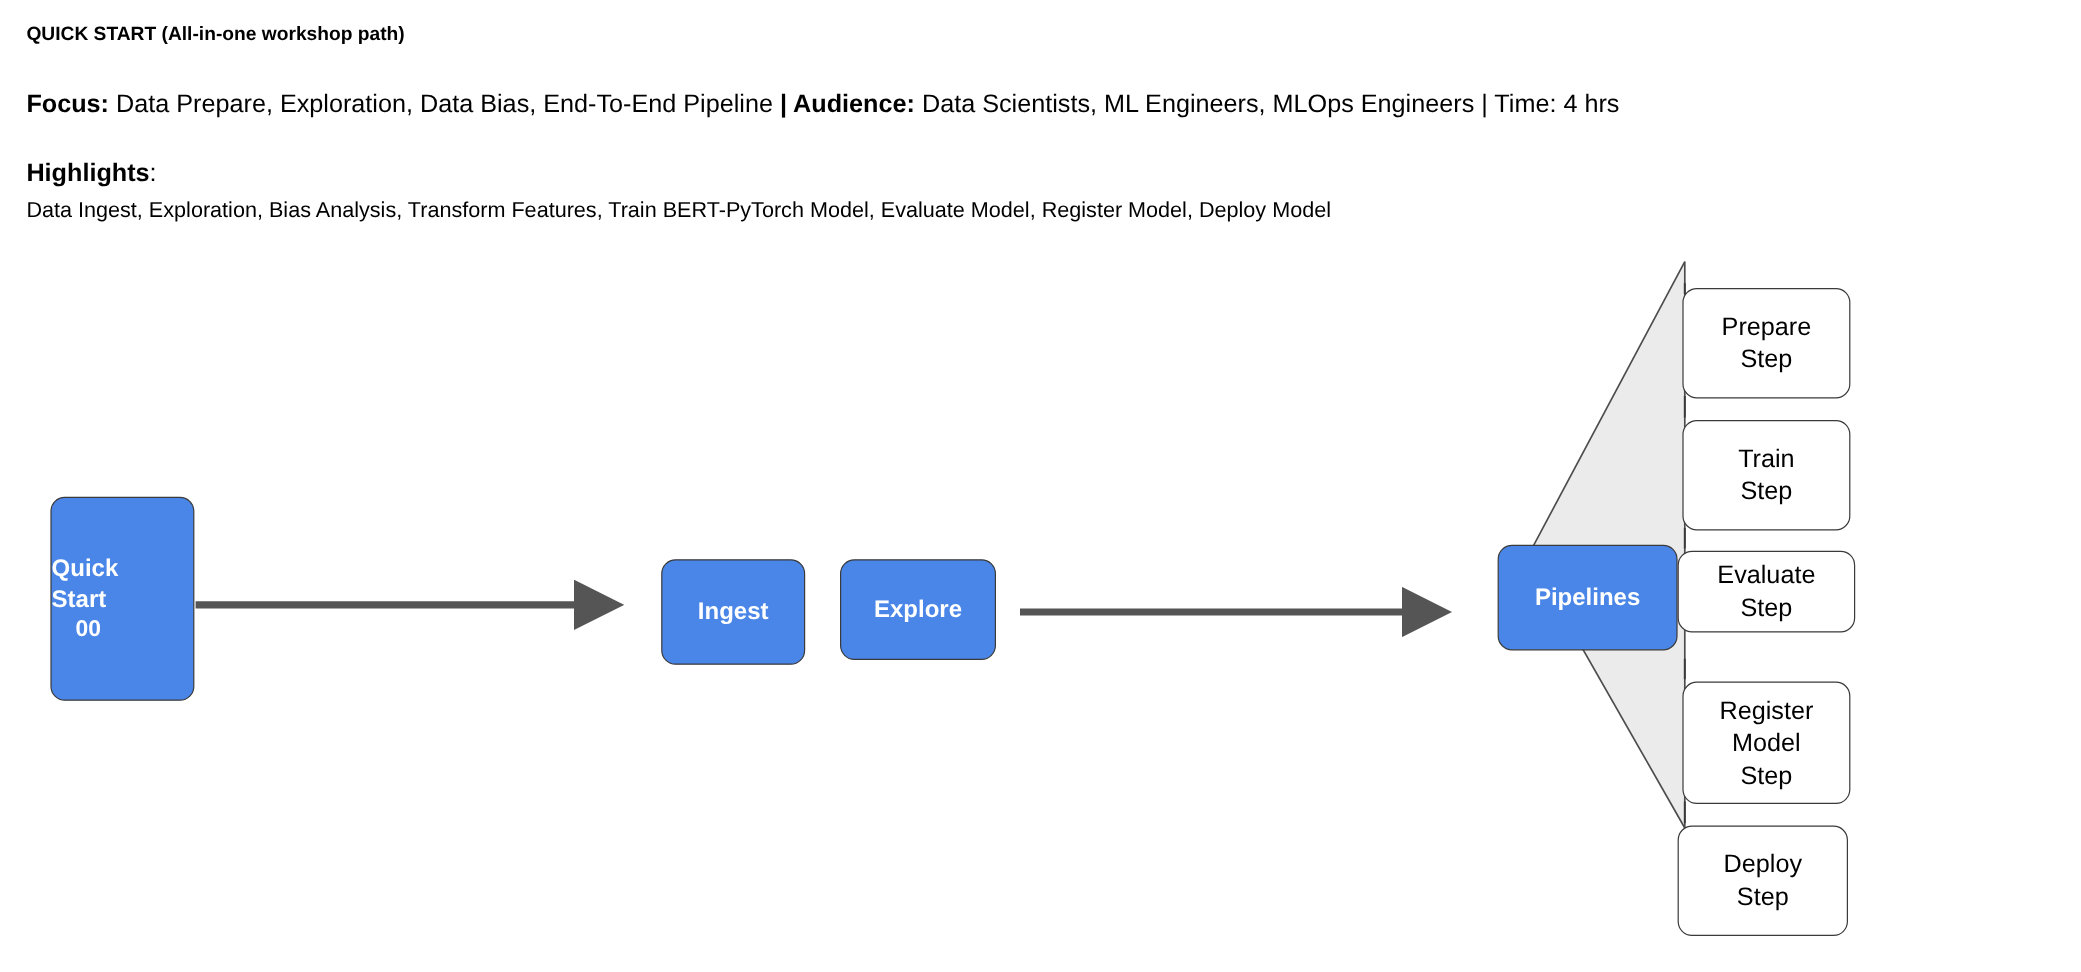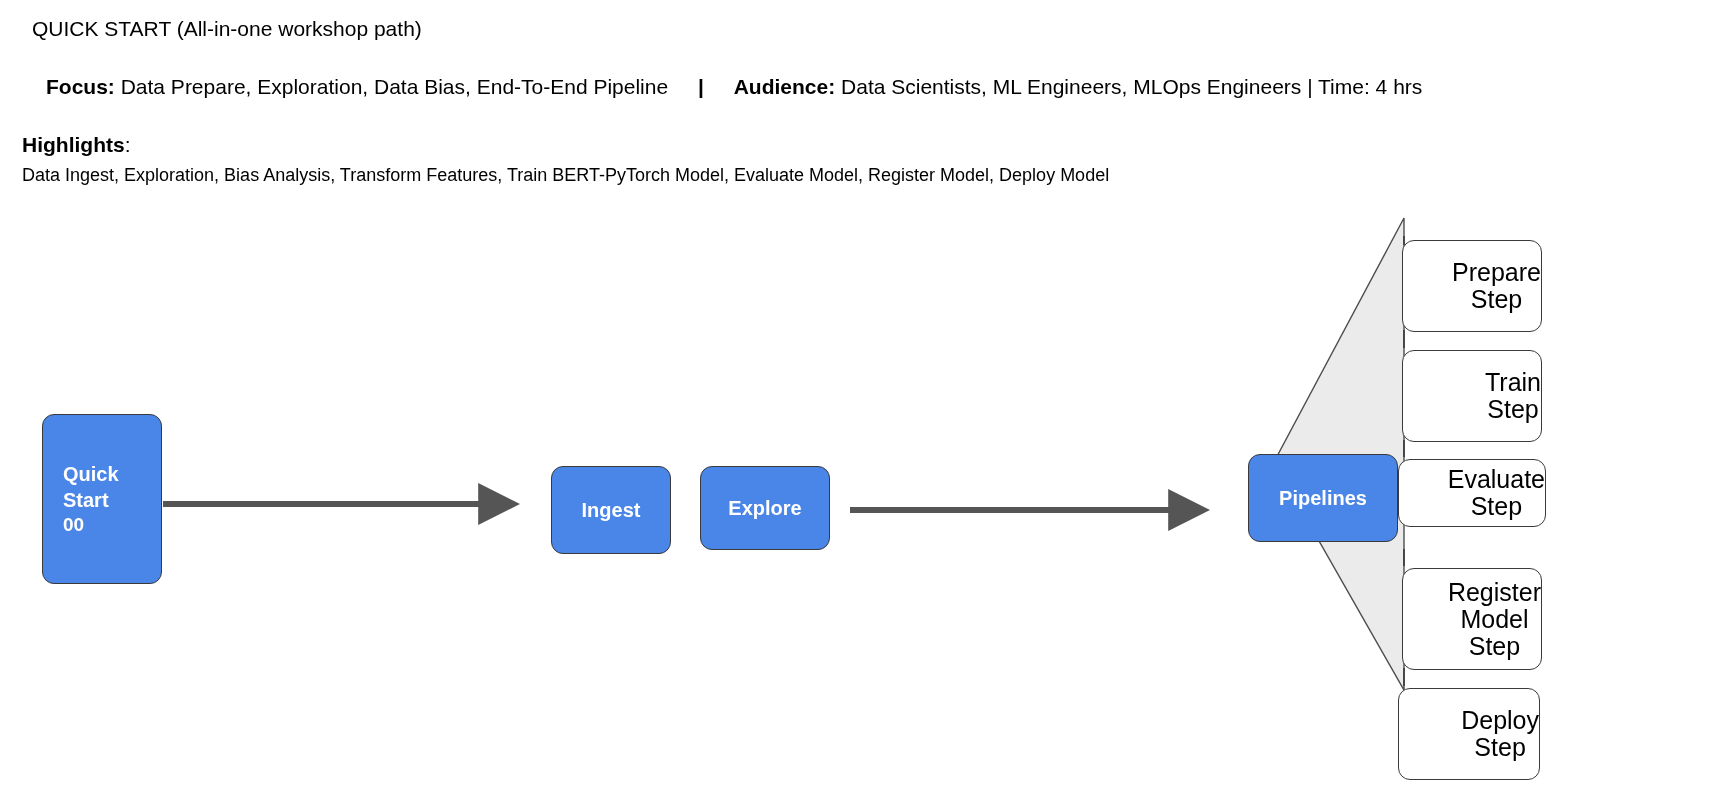--- a/index.html
+++ b/index.html
@@ -17,33 +17,33 @@
   }
 
   
   #header-text {
     position: absolute;
     left: 22px;
     top: 8px;
     width: 1700px;
   }
   #title {
-    font-size: 21px;
-    font-weight: normal;
+    font-size: 16px;
+    font-weight: bold;
     line-height: 30px;
     letter-spacing: 0px;
-    margin: 6px 0 0 10px;
+    margin: 6px 0 0 0;
   }
   #focus-line {
     font-size: 21px;
     line-height: 30px;
     margin: 28px 0 0 0;
     white-space: nowrap;
   }
-  #focus-line .b { font-weight: bold; margin-left: 24px; }
+  #focus-line .b { font-weight: bold; }
   #highlights-label {
     font-size: 21px;
     line-height: 30px;
     margin: 28px 0 0 0;
   }
   #highlights-label .b { font-weight: bold; }
   #highlights-list {
     font-size: 18px;
     line-height: 30px;
     margin: 0;
@@ -89,24 +89,24 @@
 
   
   .node-step {
     position: absolute;
     background: #ffffff;
     border: 1.5px solid #3a3a3a;
     border-radius: 12px;
     box-sizing: border-box;
     display: flex;
     align-items: center;
-    justify-content: flex-end;
+    justify-content: center;
     color: #000000;
     text-align: center;
-    font-size: 25px;
+    font-size: 21px;
     line-height: 27px;
     white-space: pre-line;
     z-index: 4;
   }
 
   
   #connectors {
     position: absolute;
     left: 0;
     top: 0;
@@ -160,21 +160,21 @@
 
     <line x1="1404" y1="236" x2="1404" y2="245" stroke="#3a3a3a" stroke-width="1.6"></line>
     <line x1="1404" y1="330" x2="1404" y2="348" stroke="#3a3a3a" stroke-width="1.6"></line>
     <line x1="1404" y1="440" x2="1404" y2="457" stroke="#3a3a3a" stroke-width="1.6"></line>
     <line x1="1404" y1="549" x2="1404" y2="566" stroke="#3a3a3a" stroke-width="1.6"></line>
     <line x1="1404" y1="668" x2="1404" y2="686" stroke="#3a3a3a" stroke-width="1.6"></line>
     <line x1="1404" y1="768" x2="1404" y2="778" stroke="#3a3a3a" stroke-width="1.6"></line>
   </svg>
 
   <div class="node-blue" style="left:42px; top:414px; width:120px; height:170px; z-index:3;">
-    <div class="label" style="width:100%; padding-left:20px; text-align:left; box-sizing:border-box;">Quick
+    <div class="label" style="width:100%; text-align:left; box-sizing:border-box;">Quick
 Start</div>
     <div class="sublabel" style="width:100%; padding-left:20px; text-align:left; box-sizing:border-box;">00</div>
   </div>
 
   <div class="node-blue" style="left:551px; top:466px; width:120px; height:88px; z-index:3;">
     <div class="label">Ingest</div>
   </div>
 
   <div class="node-blue" style="left:700px; top:466px; width:130px; height:84px; z-index:3;">
     <div class="label">Explore</div>

